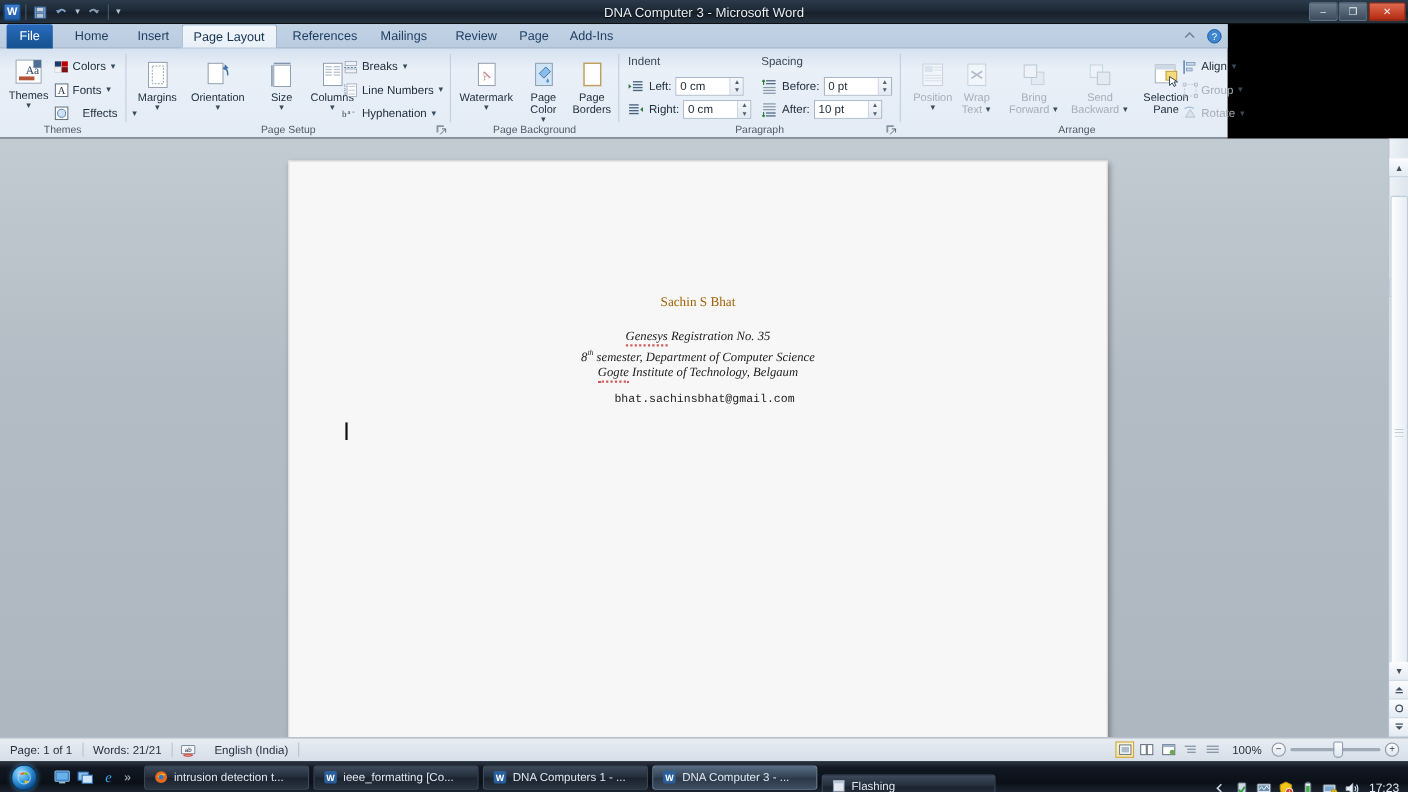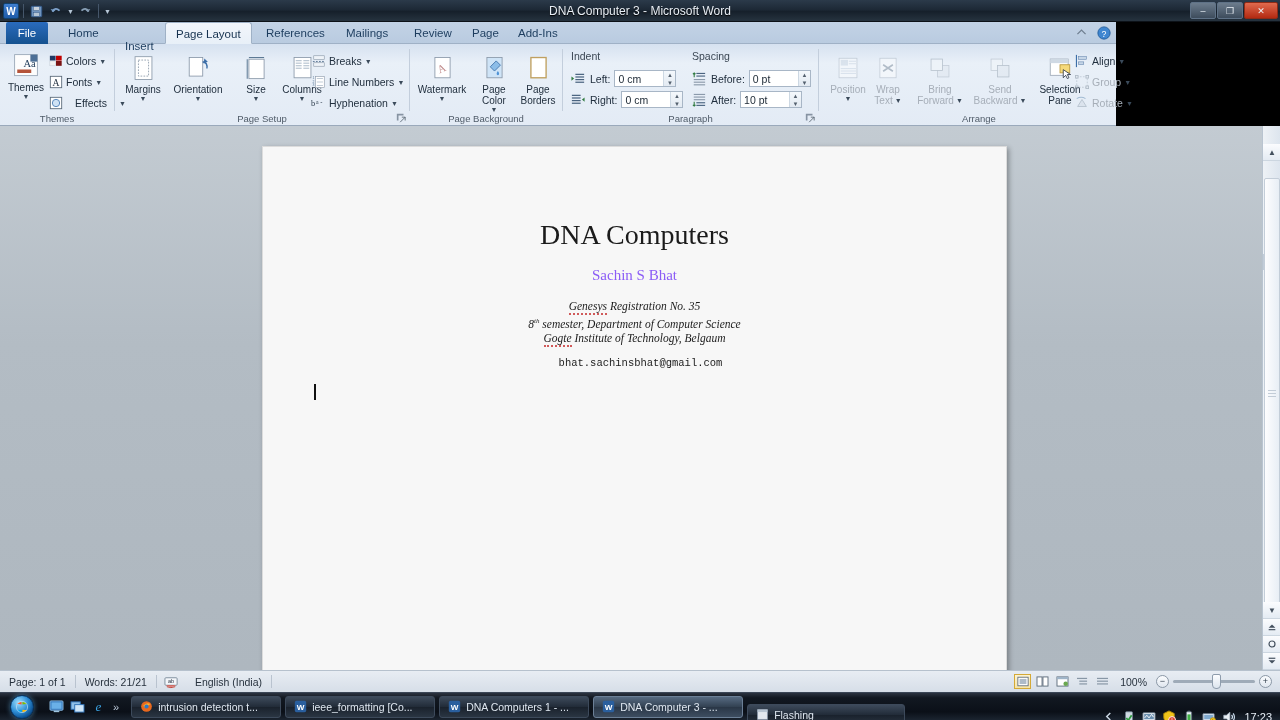--- a/index.html
+++ b/index.html
@@ -84,21 +84,21 @@
   
   .doc-area{position:absolute;left:0;top:126px;width:1280px;height:544px;
      background:#b6bec6;overflow:hidden;}
   .doc-area::before{content:"";position:absolute;inset:0;
      background:linear-gradient(to bottom,#c3cbd2,#b3bcc4 40%,#aeb7bf);}
   .page{position:absolute;left:262px;top:20px;width:745px;height:540px;background:#f7f7f7;
      box-shadow:2px 2px 5px rgba(0,0,0,.32); border:1px solid #dcdcdc;}
   .doc-title{position:absolute;left:0;right:0;top:72px;text-align:center;
      font-family:"Liberation Serif", serif;font-size:28px;color:#1b1b1b;}
   .doc-author{position:absolute;left:0;right:0;top:120px;text-align:center;
-     font-family:"Liberation Serif", serif;font-size:15px;color:#8b5cf6;}
+     font-family:"Liberation Serif", serif;font-size:12px;color:#a16207;}
   .squig{border-bottom:2px dotted #d05a5a;padding-bottom:1px;}
   .doc-aff{position:absolute;left:0;right:0;top:152px;text-align:center;
      font-family:"Liberation Serif", serif;font-style:italic;font-size:11.5px;
      color:#1b1b1b;line-height:14.5px;}
   .doc-email{position:absolute;left:0;right:0;top:210px;text-align:center;
      font-family:"Liberation Mono", monospace;font-size:10.5px;color:#1b1b1b;padding-left:12px;}
   .caret-bar{position:absolute;left:51px;top:237px;width:2px;height:16px;background:#111;}
 
   
   .vscroll{position:absolute;right:0;top:126px;width:18px;height:544px;
@@ -196,21 +196,21 @@
       <div class="wc">–</div>
       <div class="wc">❐</div>
       <div class="wc close">✕</div>
     </div>
   </div>
 
   <div class="ribbon-wrap">
     <div class="tabstrip">
       <div class="tab file" style="left:6px;width:42px;">File</div>
       <div class="tab" style="left:58px;">Home</div>
-      <div class="tab" style="left:115px;margin-top:13px;">Insert</div>
+      <div class="tab" style="left:115px;">Insert</div>
       <div class="tab active" style="left:165px;">Page Layout</div>
       <div class="tab" style="left:256px;">References</div>
       <div class="tab" style="left:336px;">Mailings</div>
       <div class="tab" style="left:404px;">Review</div>
       <div class="tab" style="left:462px;">Page</div>
       <div class="tab" style="left:508px;">Add-Ins</div>
       <div class="ribbon-right-icons">
         <div class="rri">
           <svg width="13" height="13" viewBox="0 0 16 16">
               <path d="M3 10 L8 5 L13 10" stroke="#6f7f90" stroke-width="1.6" fill="none"></path>
@@ -626,21 +626,20 @@
           <span>Rotate</span>
           <span class="caret">▼</span>
         </div>
         <div class="group-label">Arrange</div>
       </div>
     </div>
   </div>
 
   <div class="doc-area">
     <div class="page">
-      <div class="doc-title">DNA Computers</div>
       <div class="doc-author">
         <span>Sachin S Bhat</span>
       </div>
       <div class="doc-aff">
         <div>
           <span class="squig">Genesys</span><span> Registration No. 35</span>
         </div>
         <div>
           <span>8</span><span class="sup">th</span><span> semester, Department of Computer Science</span>
         </div>

